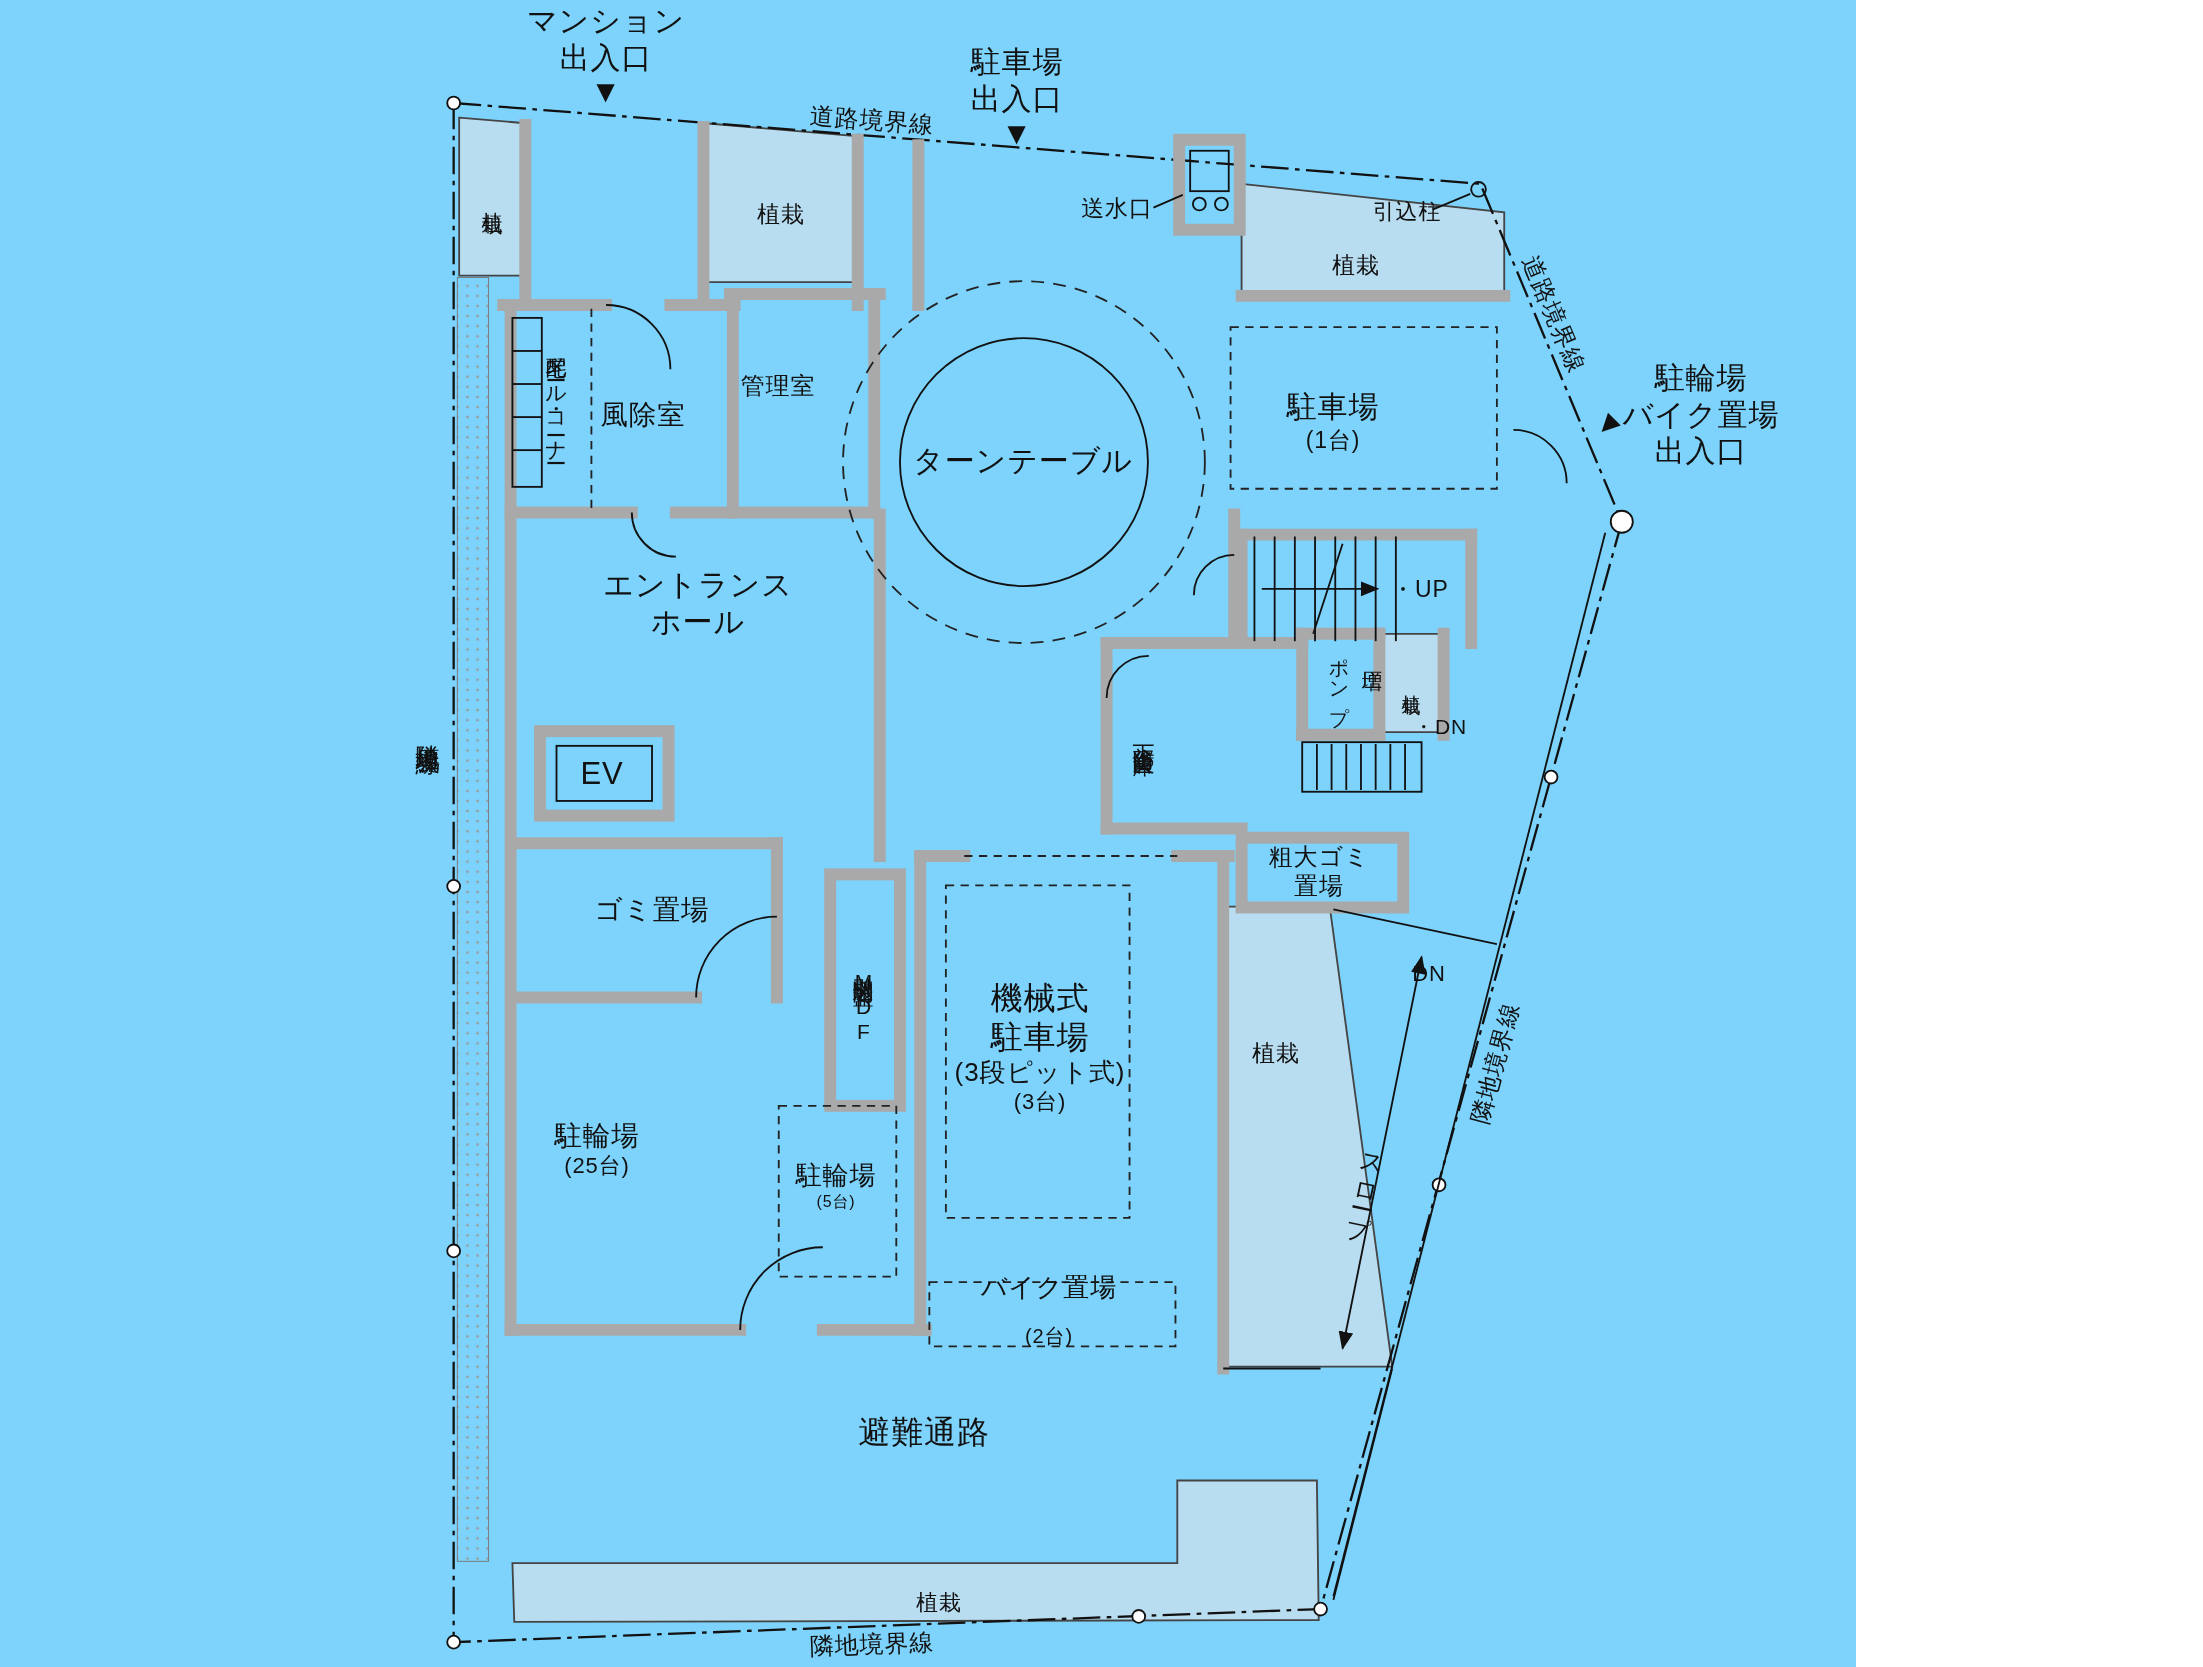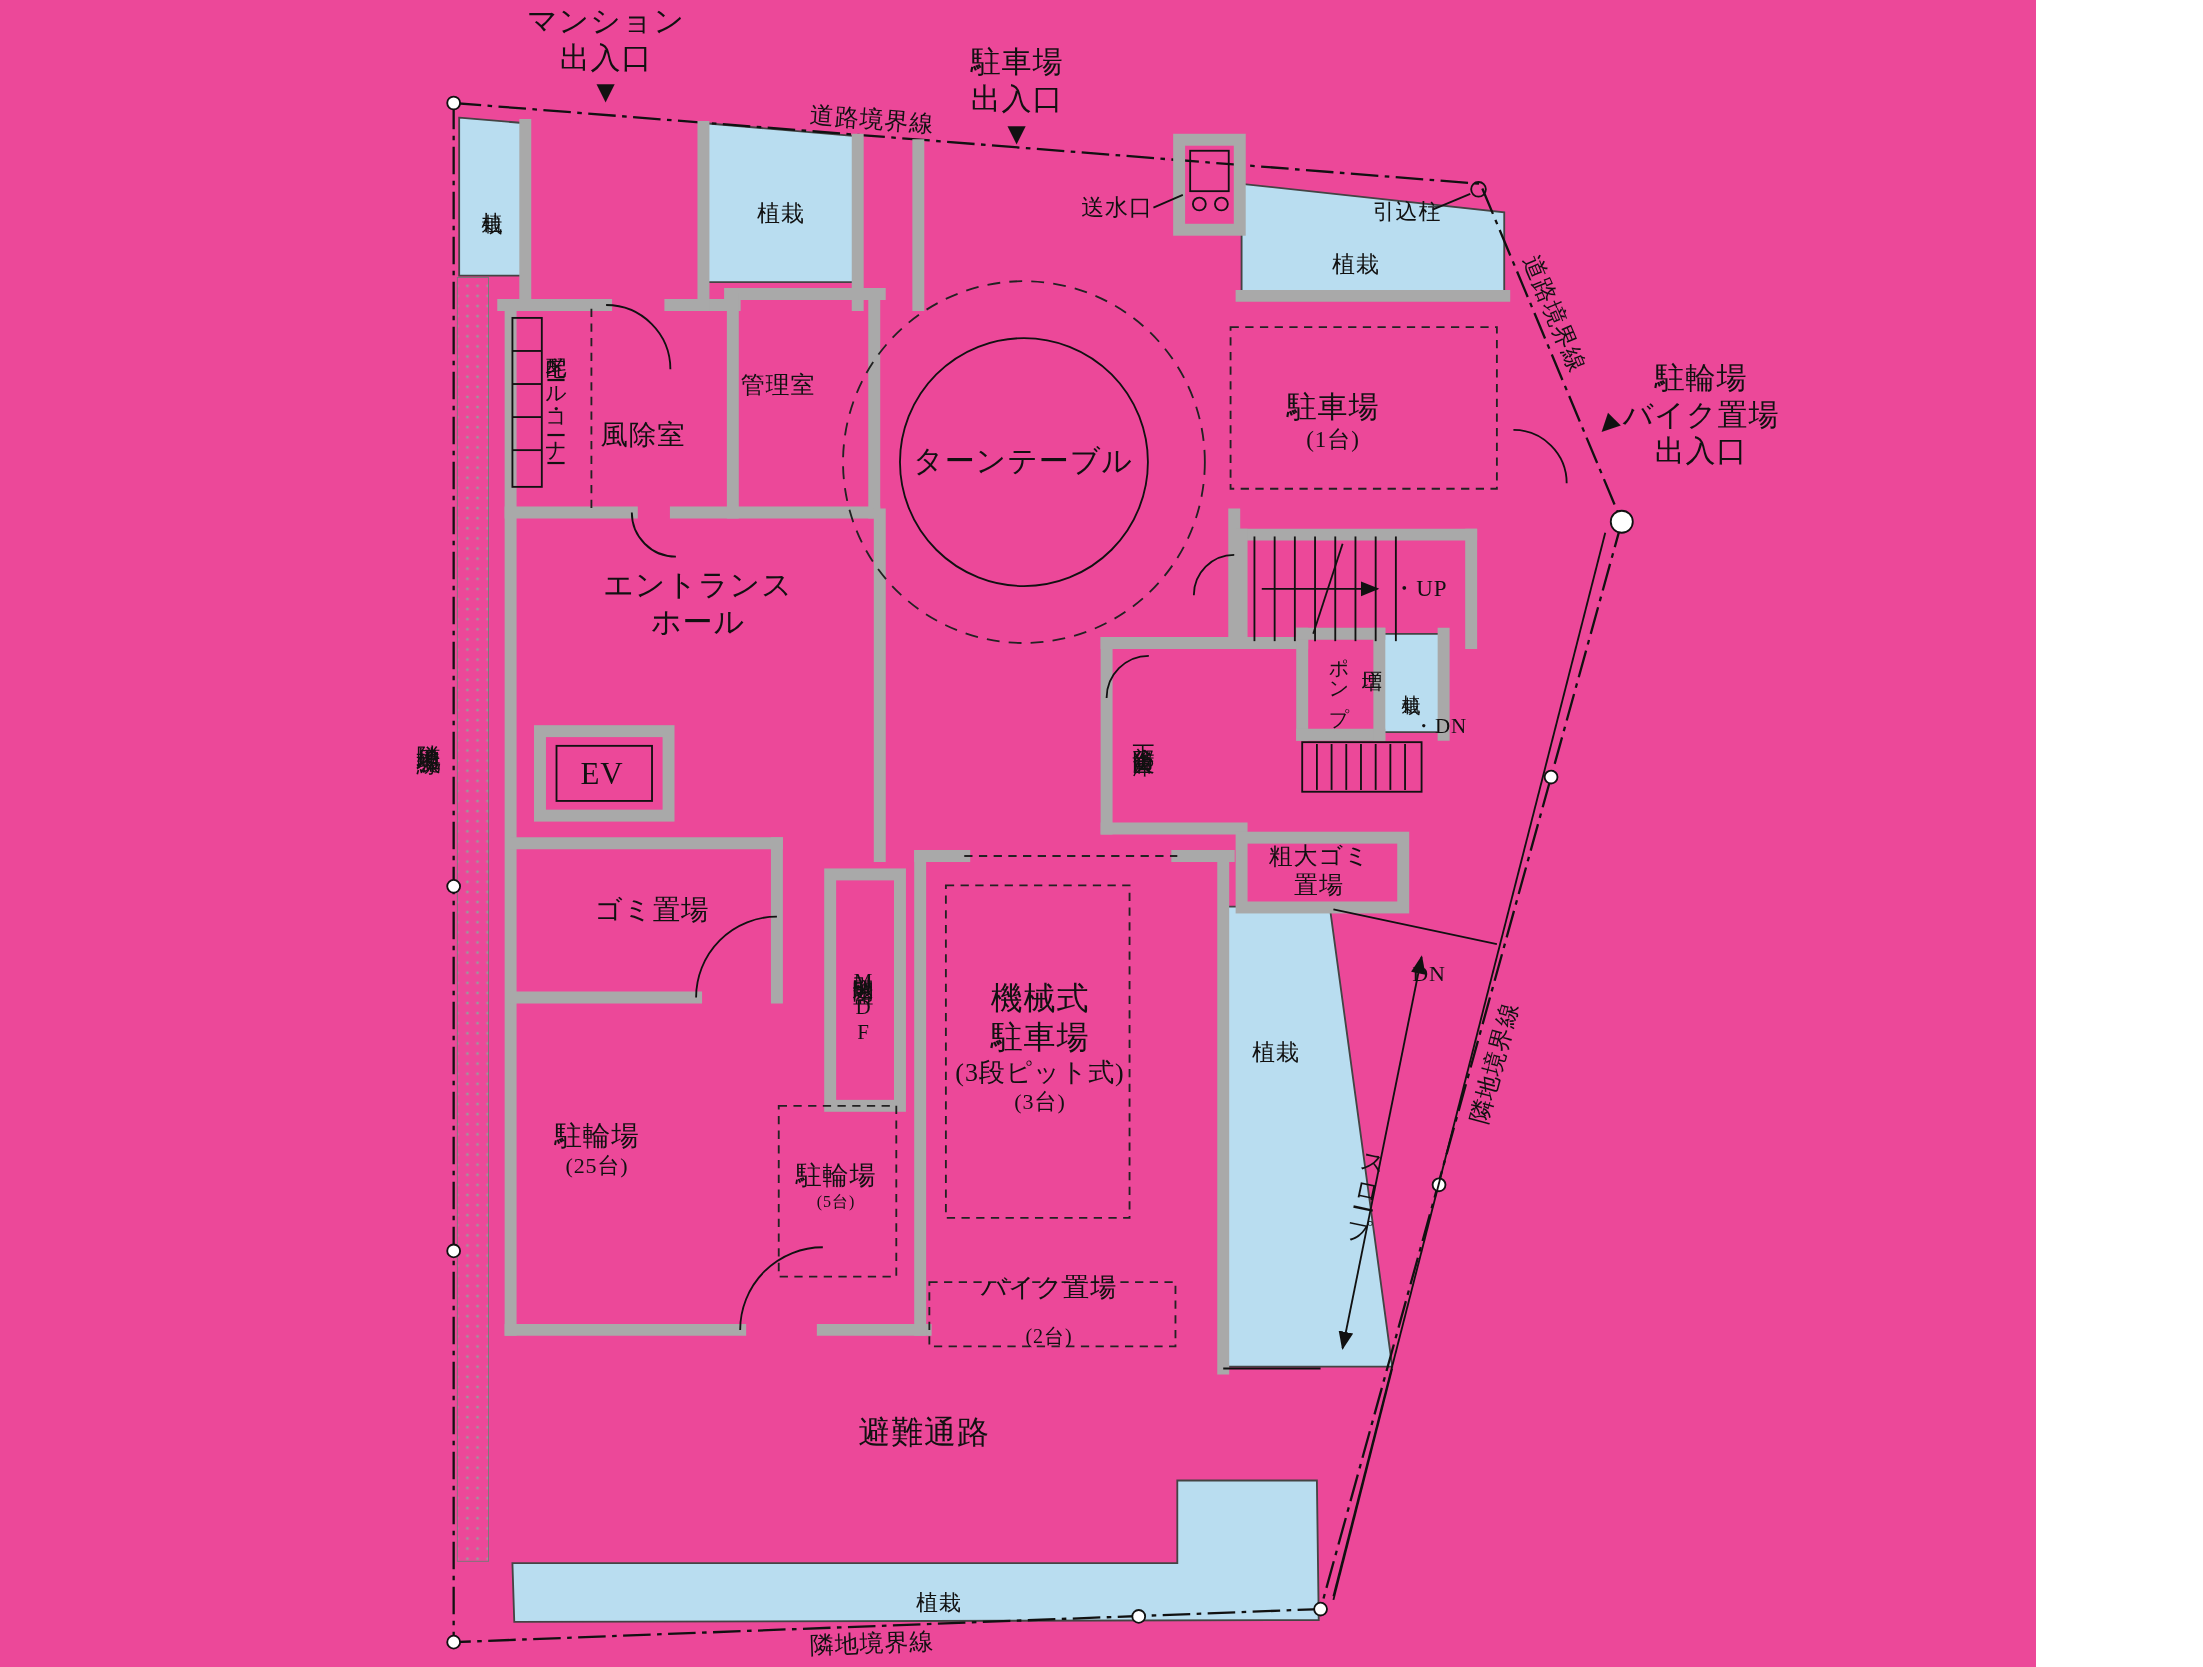--- a/index.html
+++ b/index.html
@@ -1,18 +1,18 @@
 <!DOCTYPE html>
 <html style="font-size:14.7px"><head>
 <meta charset="utf-8">
 <style>
   html,body{margin:0;padding:0;background:#ffffff;}
   #plan{
-    position:relative;width:2036px;height:1668px;background:#ec4899;overflow:hidden;
-    font-family:Liberation Serif, serif;color:#111;
+    position:relative;width:1856px;height:1668px;background:#7dd3fc;overflow:hidden;
+    font-family:Liberation Sans, sans-serif;color:#111;
   }
   #geom{position:absolute;left:0;top:0;}
   #labels{position:absolute;left:0;top:0;width:100%;height:100%;}
   .lbl{
     position:absolute;white-space:pre;text-align:center;line-height:1.22;
     letter-spacing:0.9px;color:#111;
   }
   .vert{
     writing-mode:vertical-rl;text-orientation:upright;letter-spacing:1.8px;line-height:1.05;
   }
@@ -189,21 +189,21 @@
       <div class="lbl" style="left: 1495px; top: 1063px; transform: translate(-50%, -50%) rotate(-75deg); font-size: 24px;">隣地境界線</div>
       <div class="lbl" style="left: 872px; top: 1644px; transform: translate(-50%, -50%) rotate(-2deg); font-size: 24px;">隣地境界線</div>
       <div class="lbl vert" style="left: 492px; top: 197px; transform: translate(-50%, -50%); font-size: 21px;">植栽</div>
       <div class="lbl" style="left: 781px; top: 214px; transform: translate(-50%, -50%); font-size: 23px;">植栽</div>
       <div class="lbl" style="left: 1117px; top: 208px; transform: translate(-50%, -50%); font-size: 23px;">送水口</div>
       <div class="lbl" style="left: 1407px; top: 212px; transform: translate(-50%, -50%); font-size: 22px; text-align: center;">引込柱</div>
       <div class="lbl" style="left: 1356px; top: 265px; transform: translate(-50%, -50%); font-size: 23px;">植栽</div>
       <div class="lbl" style="left: 1333px; top: 421px; transform: translate(-50%, -50%);"><div style="font-size: 30px;">駐車場</div><div style="font-size: 23px;">(1台)</div></div>
       <div class="lbl" style="left: 1023px; top: 461px; transform: translate(-50%, -50%); font-size: 30px;">ターンテーブル</div>
       <div class="lbl vert" style="left: 556px; top: 397px; transform: translate(-50%, -50%); font-size: 21px; height: 156px; white-space: normal;">宅配メール・コーナー</div>
-      <div class="lbl" style="left: 643px; top: 415px; transform: translate(-50%, -50%); font-size: 27.5px; margin-top: 20px;">風除室</div>
+      <div class="lbl" style="left: 643px; top: 415px; transform: translate(-50%, -50%); font-size: 27.5px;">風除室</div>
       <div class="lbl" style="left: 778px; top: 386px; transform: translate(-50%, -50%); font-size: 24px;">管理室</div>
       <div class="lbl" style="left: 698px; top: 604px; transform: translate(-50%, -50%); font-size: 30px;">エントランス
 ホール</div>
       <div class="lbl" style="left: 602px; top: 774px; transform: translate(-50%, -50%); font-size: 31px;">EV</div>
       <div class="lbl vert" style="left: 1144px; top: 733px; transform: translate(-50%, -50%); font-size: 22px;">下部防災倉庫</div>
       <div class="lbl vert" style="left: 1372px; top: 656px; transform: translate(-50%, -50%); font-size: 20px;">増圧</div>
       <div class="lbl vert" style="left: 1339px; top: 680px; transform: translate(-50%, -50%); font-size: 20px;">ポンプ</div>
       <div class="lbl vert" style="left: 1411px; top: 681px; transform: translate(-50%, -50%); font-size: 19px;">植栽</div>
       <div class="lbl" style="left: 1420px; top: 589px; transform: translate(-50%, -50%); font-size: 23px;">・UP</div>
       <div class="lbl" style="left: 1440px; top: 727px; transform: translate(-50%, -50%); font-size: 21px;">・DN</div>

